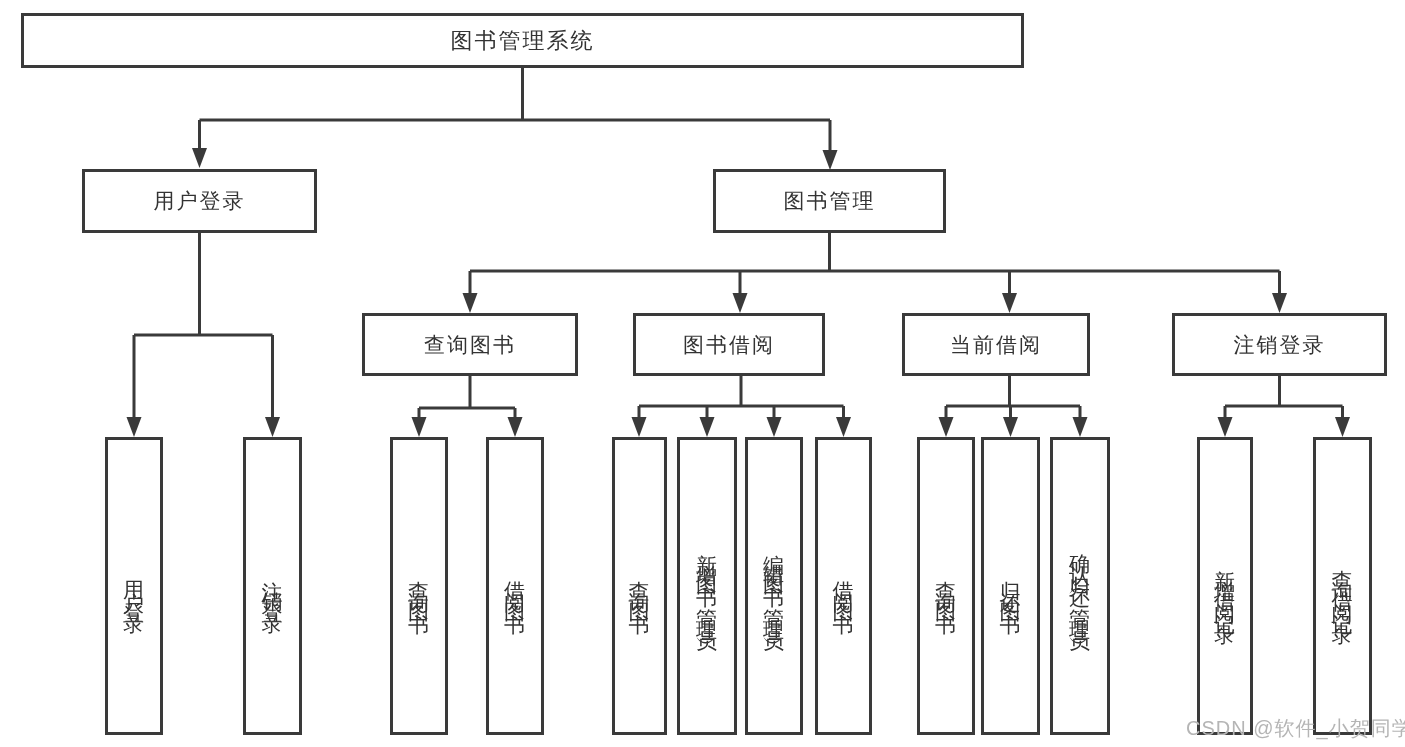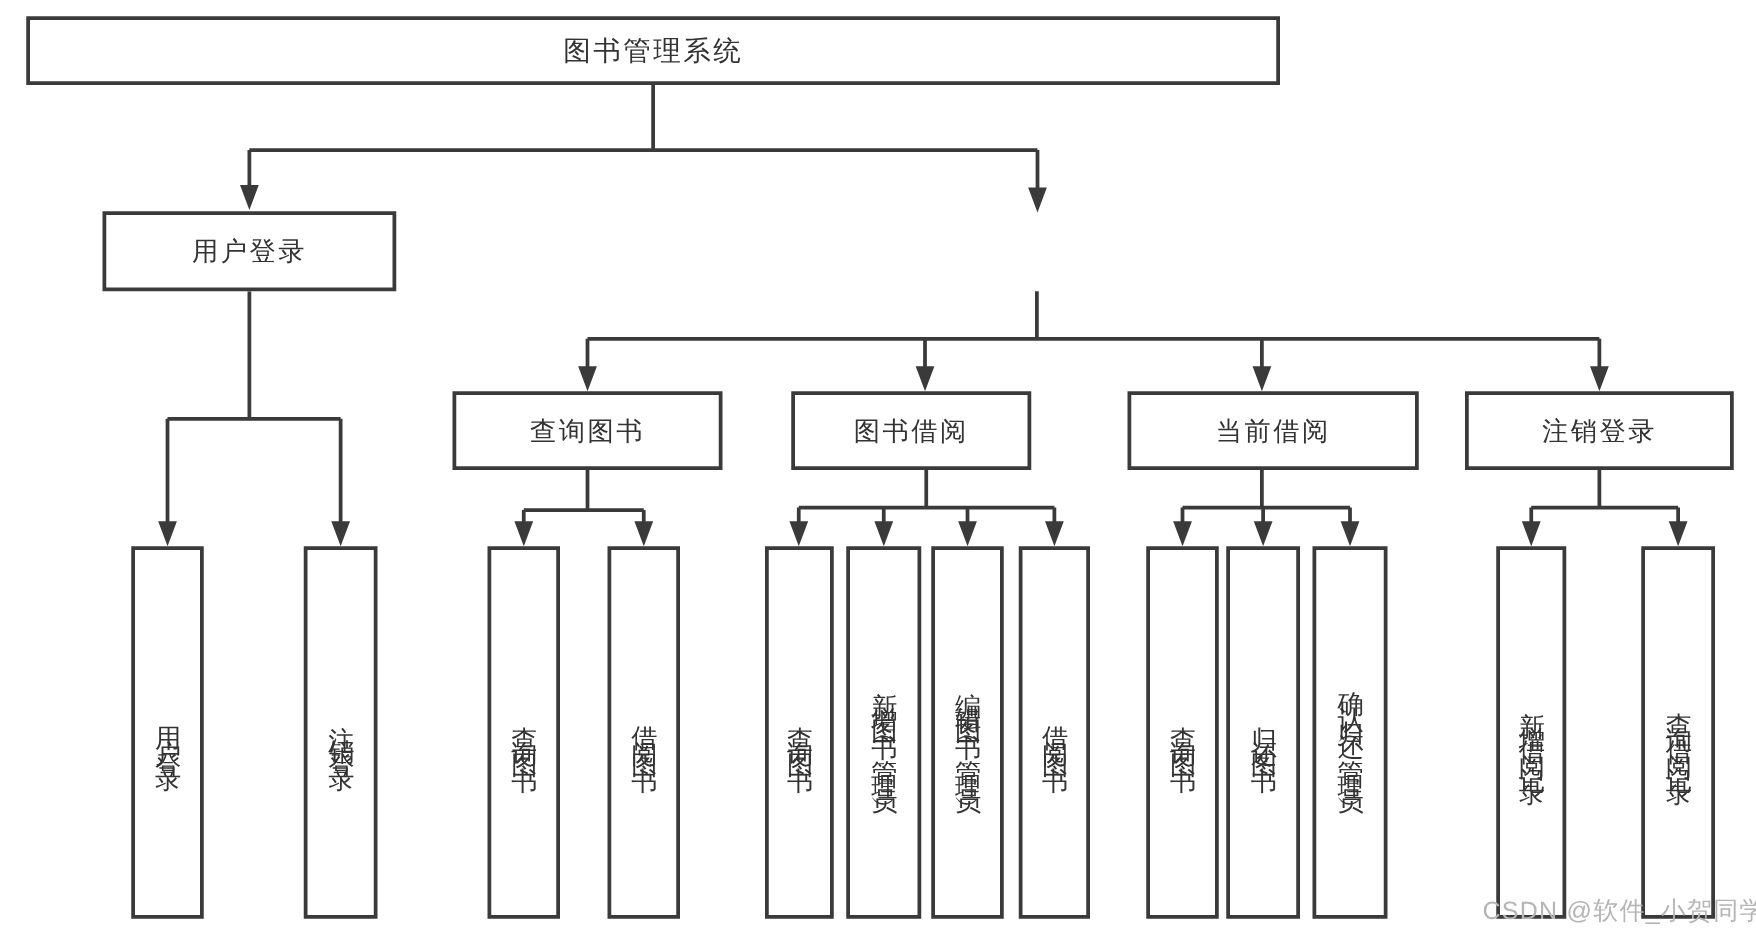--- a/index.html
+++ b/index.html
@@ -88,28 +88,31 @@
     </g>
   </svg>
 
   <div class="node lvl-top" style="left:21px;top:13px;width:1003px;height:55px;">
     <span>图书管理系统</span>
   </div>
 
   <div class="node" style="left:82px;top:169px;width:235px;height:64px;">
     <span>用户登录</span>
   </div>
+  <div class="node" style="left:713px;top:169px;width:233px;height:64px;">
+    <span>图书管理</span>
+  </div>
 
   <div class="node" style="left:362px;top:313px;width:216px;height:63px;">
     <span>查询图书</span>
   </div>
   <div class="node" style="left:633px;top:313px;width:192px;height:63px;">
     <span>图书借阅</span>
   </div>
-  <div class="node" style="left:902px;top:313px;width:233px;height:63px;">
+  <div class="node" style="left:902px;top:313px;width:188px;height:63px;">
     <span>当前借阅</span>
   </div>
   <div class="node" style="left:1172px;top:313px;width:215px;height:63px;">
     <span>注销登录</span>
   </div>
 
   <div class="node vertical" style="left:105px;top:437px;width:58px;height:298px;">
     <span class="vtext">用户登录</span>
   </div>
   <div class="node vertical" style="left:243px;top:437px;width:59px;height:298px;">

